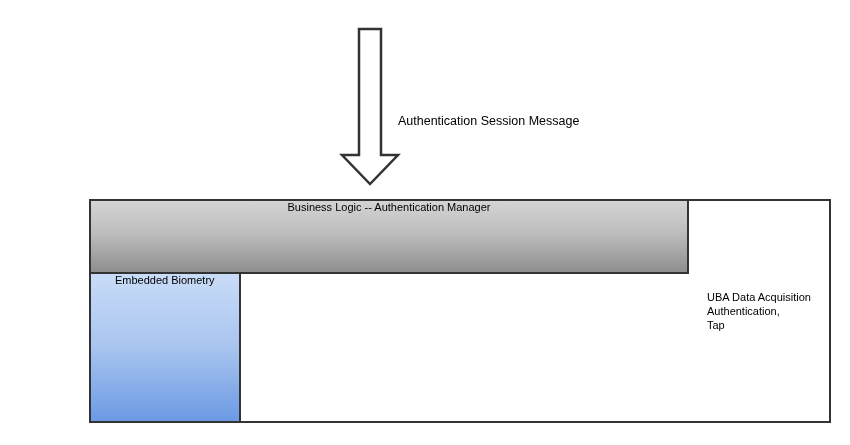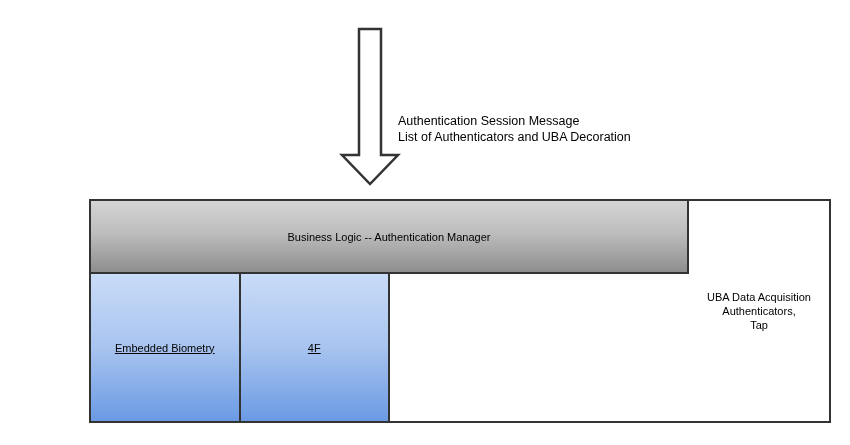--- a/index.html
+++ b/index.html
@@ -32,74 +32,69 @@
     width: 742px;
     height: 224px;
     border: 2px solid #333333;
     display: grid;
     grid-template-columns: 1fr 1fr 1fr 1fr 140px;
     grid-template-rows: 73px 1fr;
     background: #ffffff;
   }
   .cell {
     display: flex;
-    align-items: center;
+    align-items: flex-start;
     justify-content: center;
     text-align: center;
     font-size: 11px;
   }
   .manager {
     grid-column: 1 / 5;
     grid-row: 1;
     border-right: 2px solid #333333;
     border-bottom: 2px solid #333333;
     background: linear-gradient(to bottom, #d4d4d4 0%, #bdbdbd 45%, #8e8e8e 100%);
   }
   .auth {
     grid-row: 2;
     border-right: 2px solid #333333;
     background: linear-gradient(to bottom, #c9dcf8 0%, #a8c4ef 50%, #6b9ae4 100%);
-    text-decoration: underline;
   }
   .uba {
     grid-column: 5;
     grid-row: 1 / 3;
     background: #ffffff;
     flex-direction: column;
     line-height: 14px;
     padding: 18px;
   }
 </style>
 </head>
 <body>
 
 <svg class="layer" width="850" height="445" viewBox="0 0 850 445" aria-hidden="true">
   <polygon points="359,29 381,29 381,155 398,155 370,184 342,155 359,155" fill="#ffffff" stroke="#333333" stroke-width="2.5" stroke-linejoin="miter"></polygon>
 </svg>
 
 <div class="annotation">
   <div>Authentication Session Message</div>
-  <div>List of Authenticators and UBA Decoration</div>
 </div>
 
 <div class="diagram">
 
   <div class="cell manager">
     <span>Business Logic -- Authentication Manager</span>
   </div>
 
   <div class="cell auth">
     <span>Embedded Biometry</span>
   </div>
 
-  <div class="cell auth">
-    <span>4F</span>
-  </div>
 
 
 
   <div class="cell uba">
     <div>UBA Data Acquisition</div>
-    <div>Authenticators,</div>
+    <div>Authentication,</div>
     <div>Tap</div>
   </div>
 
 </div>
 
 </body></html>

